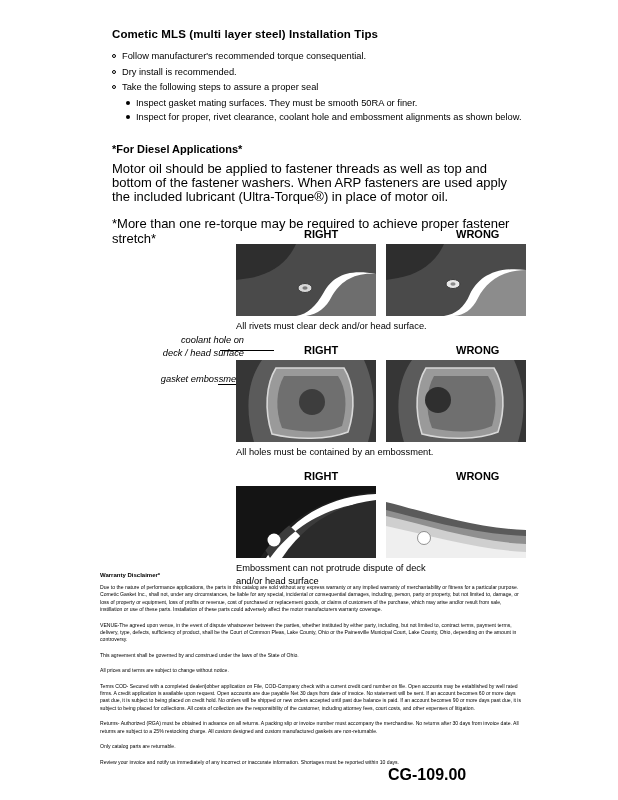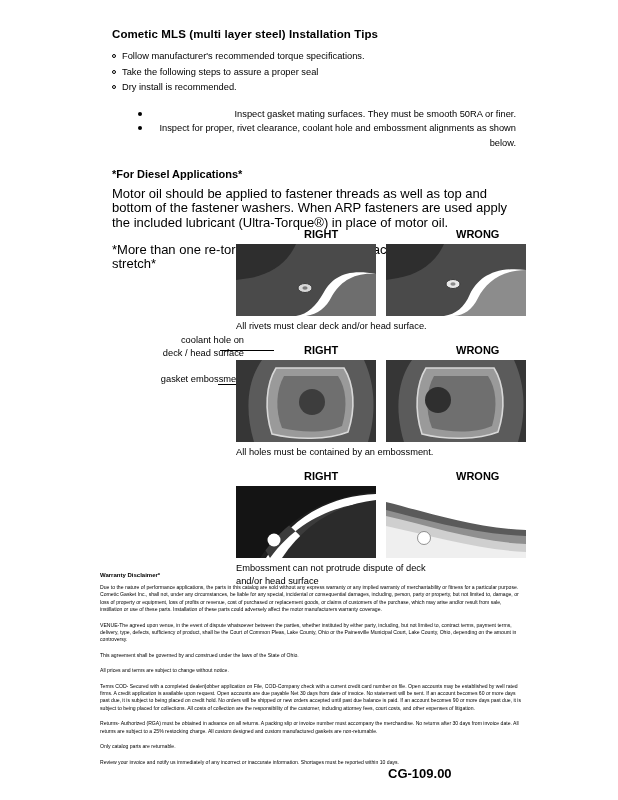--- a/index.html
+++ b/index.html
@@ -51,23 +51,22 @@
     left: 12px;
     top: 5px;
     width: 4px;
     height: 4px;
     border: 1px solid #000;
     border-radius: 50%;
     box-sizing: border-box;
   }
   ul.subbullets {
     list-style: none;
-    margin: 12px;
+    margin: 0;
     padding: 0;
-    text-align: right;
   }
   ul.subbullets > li {
     font-size: 9.3px;
     line-height: 14.5px;
     padding-left: 36px;
     position: relative;
   }
   ul.subbullets > li .solid {
     position: absolute;
     left: 26px;
@@ -132,20 +131,21 @@
   }
   .caption.two { line-height: 12.5px; }
 
   
   .callouts {
     position: absolute;
     left: 104px;
     top: 334px;
     width: 140px;
     text-align: right;
+    font-style: italic;
   }
   .callout-text {
     font-size: 9.3px;
     line-height: 12.5px;
   }
   .callout-text.second { margin-top: 14px; }
 
   .leaderline {
     position: absolute;
     background: #000;
@@ -167,36 +167,36 @@
   .warranty p {
     font-size: 5.1px;
     line-height: 7.4px;
     margin: 0 0 8px 0;
     text-align: left;
   }
   .docnum {
     position: absolute;
     left: 388px;
     top: 766px;
-    font-size: 13px;
+    font-size: 16px;
     font-weight: bold;
   }
 </style>
 </head>
 <body>
 
 <div class="page">
 
   <div class="content">
     <h1 class="title">Cometic MLS (multi layer steel) Installation Tips</h1>
 
     <ul class="bullets">
-      <li><span class="hollow"></span><span>Follow manufacturer's recommended torque specifications.</span></li>
+      <li><span class="hollow"></span><span>Follow manufacturer's recommended torque consequential.</span></li>
+      <li><span class="hollow"></span><span>Dry install is recommended.</span></li>
       <li><span class="hollow"></span><span>Take the following steps to assure a proper seal</span></li>
-      <li><span class="hollow"></span><span>Dry install is recommended.</span></li>
     </ul>
 
     <ul class="subbullets">
       <li><span class="solid"></span><span>Inspect gasket mating surfaces.  They must be smooth 50RA or finer.</span></li>
       <li><span class="solid"></span><span>Inspect for proper, rivet clearance, coolant hole and embossment alignments as shown below.</span></li>
     </ul>
 
     <h2 class="section">*For Diesel Applications*</h2>
     <p class="para">Motor oil should be applied to fastener threads as well as top and bottom of the fastener washers. When ARP fasteners are used apply the included lubricant (Ultra-Torque®) in place of motor oil.</p>
     <p class="para tight">*More than one re-torque may be required to achieve proper fastener stretch*</p>

